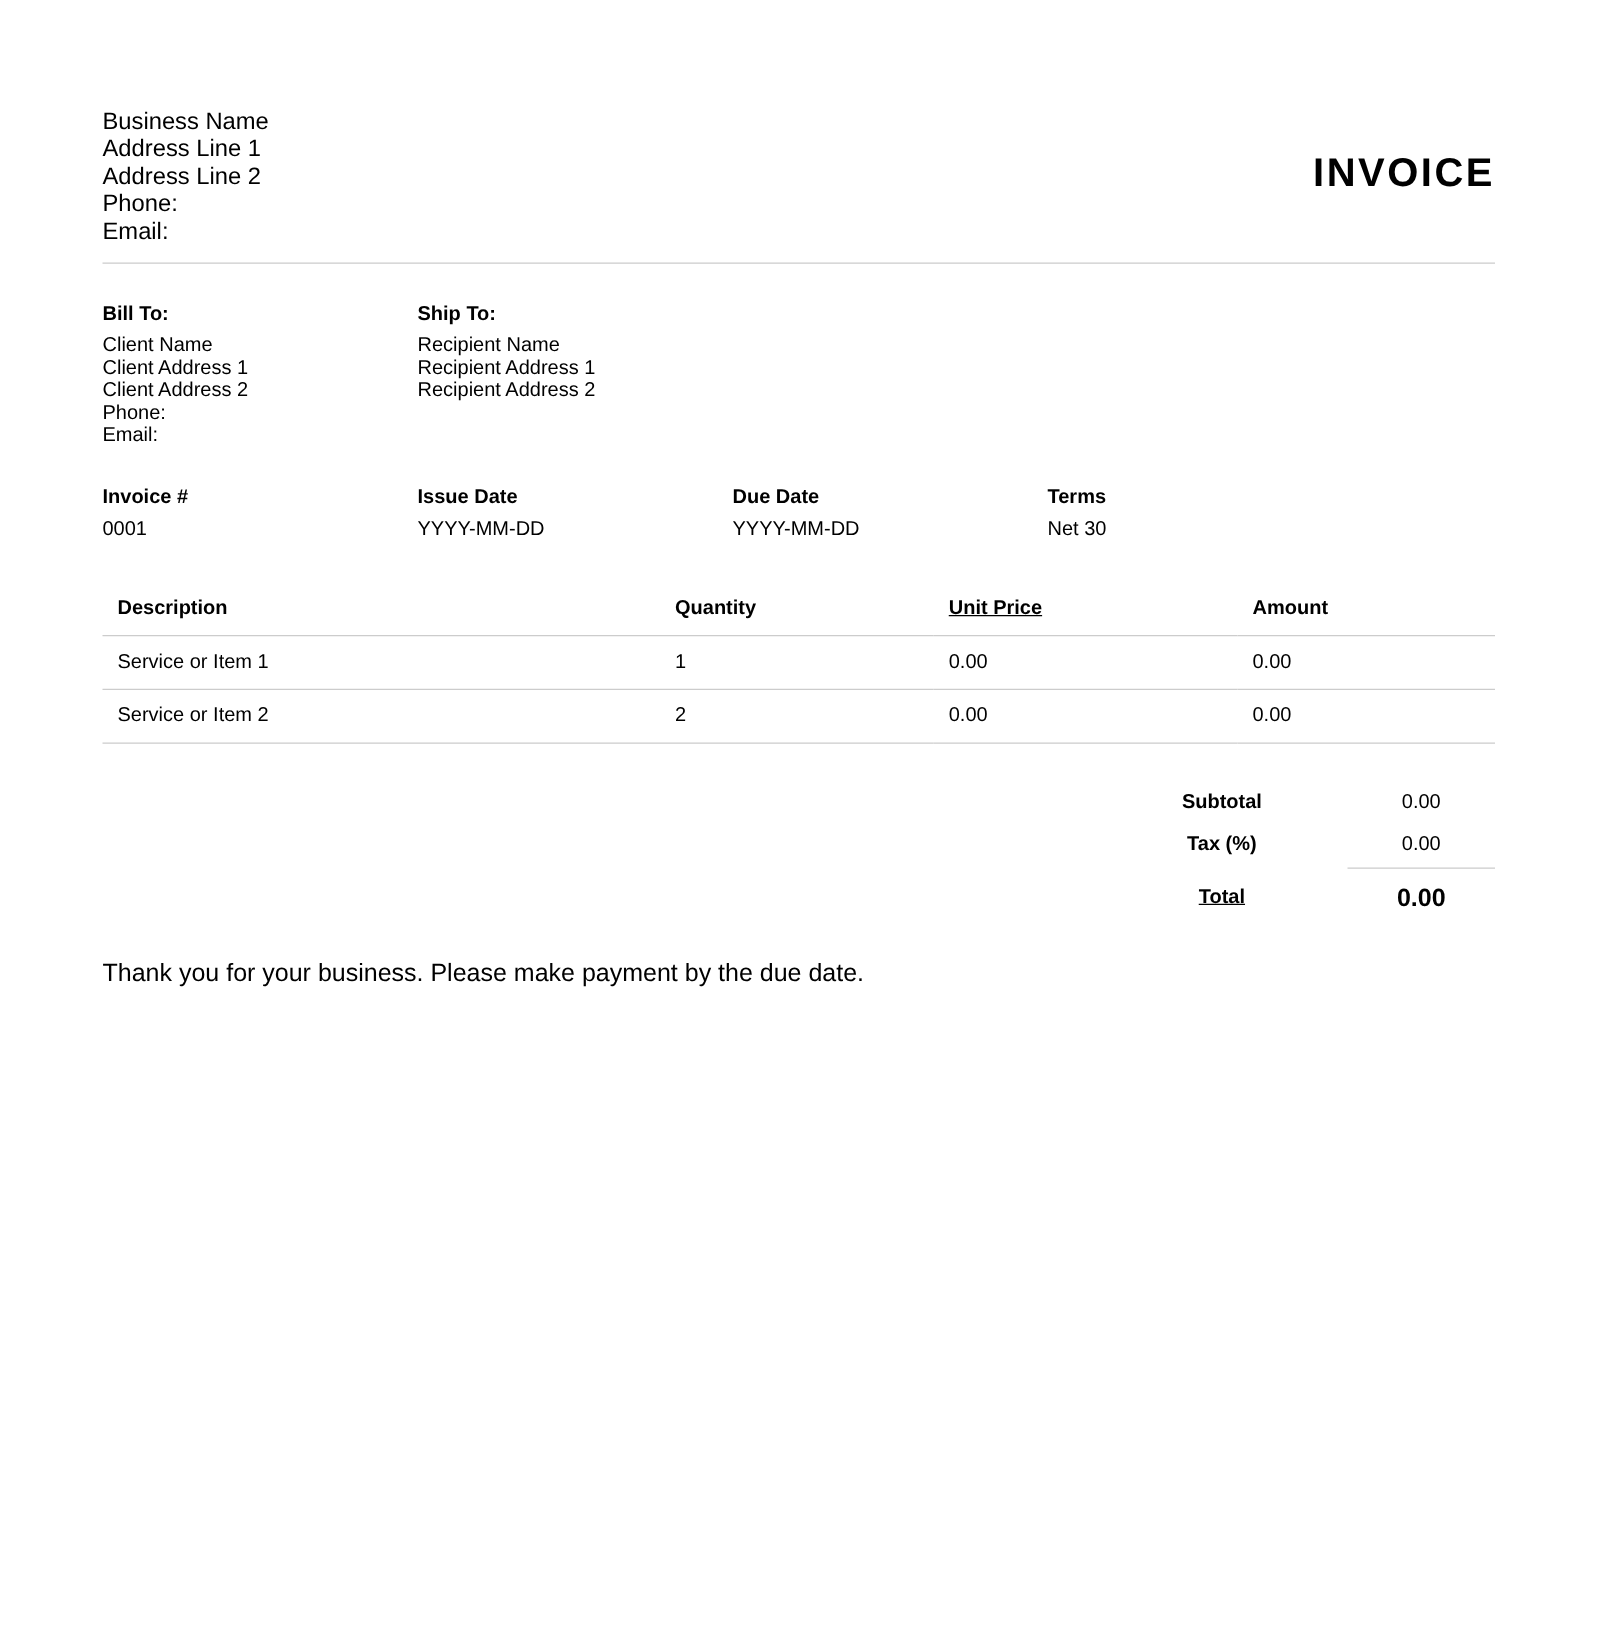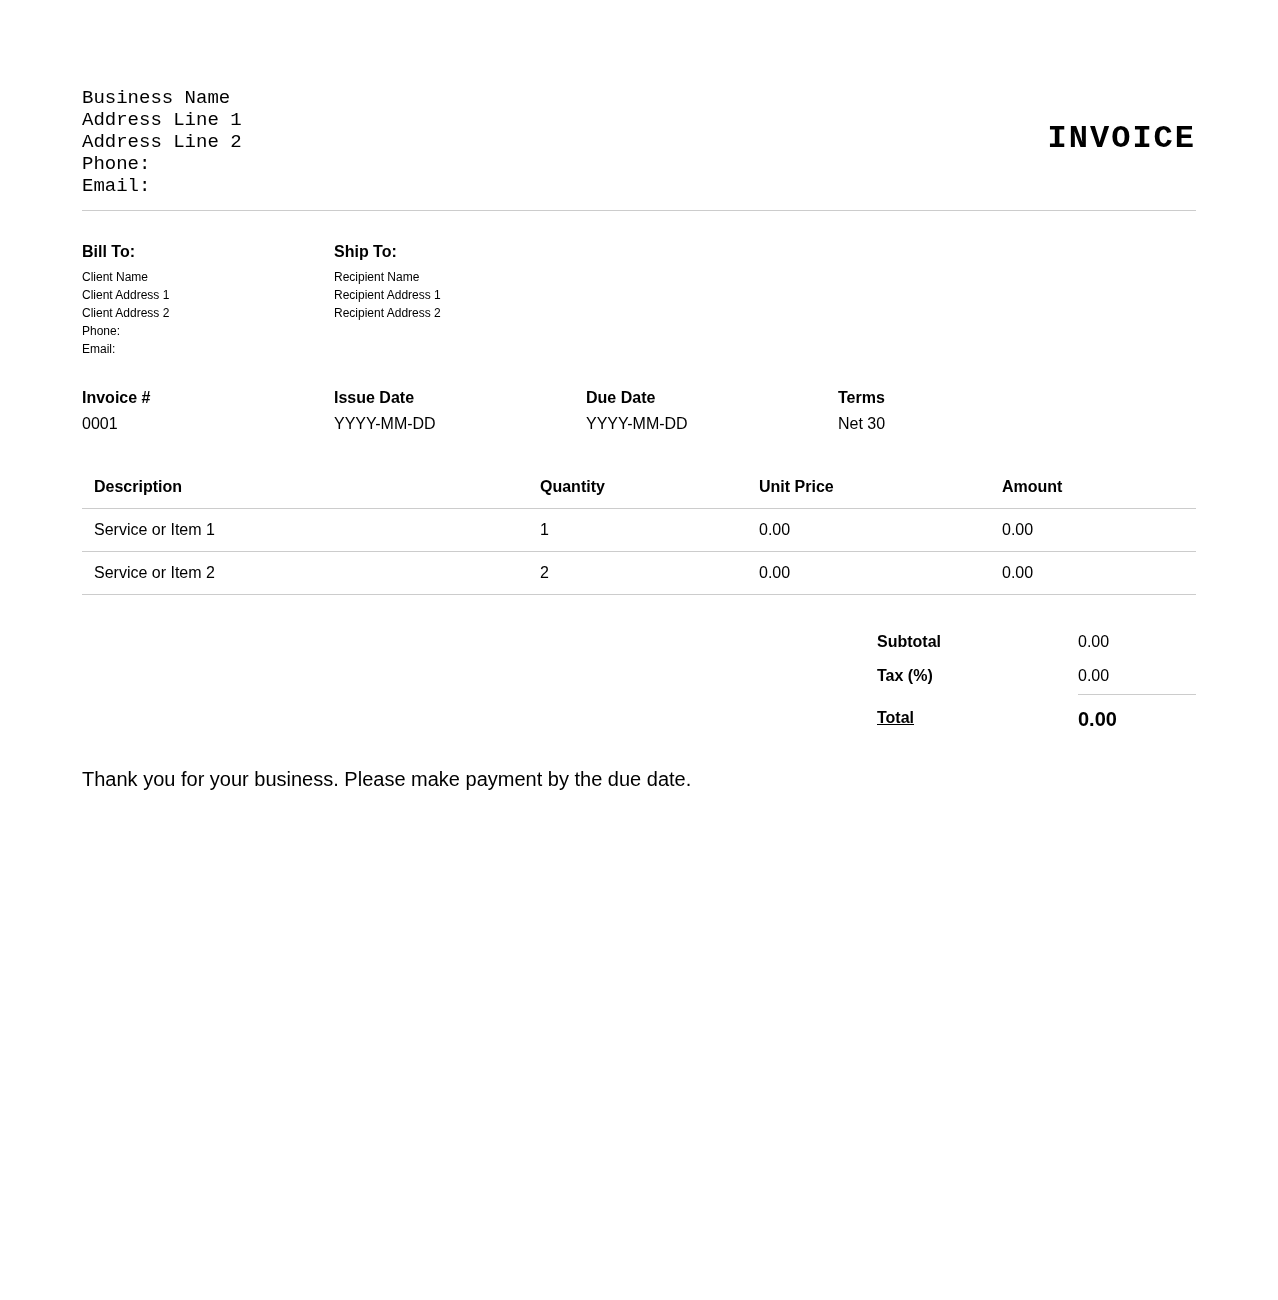--- a/index.html
+++ b/index.html
@@ -21,21 +21,20 @@
       width: 1114px;
     }
     .header {
       display: flex;
       justify-content: space-between;
       align-items: center;
       height: 116px;
       border-bottom: 1px solid #cccccc;
       padding-bottom: 10px;
       box-sizing: content-box;
-      font-family: Liberation Mono, monospace;
     }
     .biz {
       font-size: 19px;
       line-height: 22px;
     }
     .biz div { white-space: nowrap; }
     .invoice-title {
       font-size: 32px;
       font-weight: bold;
       letter-spacing: 2px;
@@ -48,21 +47,21 @@
     .party {
       width: 252px;
     }
     .party .label {
       font-size: 16px;
       font-weight: bold;
       line-height: 20px;
       margin-bottom: 6px;
     }
     .party .line {
-      font-size: 12px;
+      font-size: 16px;
       line-height: 18px;
     }
     .meta {
       display: flex;
       margin-top: 30px;
     }
     .meta-col {
       width: 252px;
     }
     .meta-col .label {
@@ -89,26 +88,27 @@
       border-bottom: 1px solid #cccccc;
     }
     table.items td {
       text-align: left;
       padding: 0 12px;
       height: 42px;
       border-bottom: 1px solid #cccccc;
     }
     .col-desc { width: 422px; }
     .col-qty { width: 195px; }
-    .col-price { width: 219px; }
+    .col-price { width: 219px; text-decoration: underline; }
     .totals {
       margin-top: 30px;
       margin-left: 795px;
       width: 319px;
       font-size: 16px;
+      text-align: center;
     }
     .totals .row {
       display: flex;
       height: 34px;
       align-items: center;
     }
     .totals .row .t-label {
       width: 201px;
       font-weight: bold;
     }

